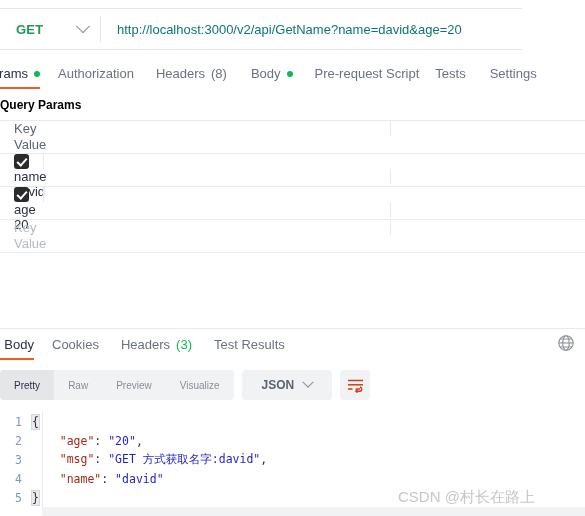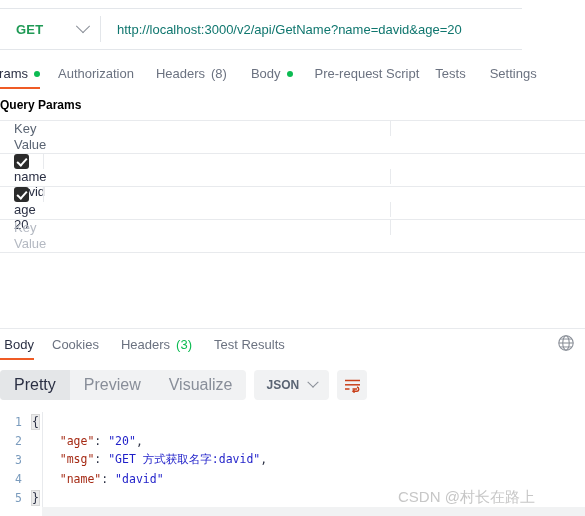--- a/index.html
+++ b/index.html
@@ -213,37 +213,37 @@
     background: #f1f2f3;
     border-radius: 4px;
     height: 30px;
     align-items: stretch;
     overflow: hidden;
   }
   .seg .sbtn {
     display: flex;
     align-items: center;
     padding: 0 14px;
-    font-size: 16px;
+    font-size: 10px;
     color: #888e99;
     cursor: pointer;
     white-space: nowrap;
   }
   .seg .sbtn.on {
     background: #e4e6e8;
     color: #2b3044;
   }
   .jsonsel {
     display: flex;
     align-items: center;
     gap: 10px;
     background: #f1f2f3;
     border-radius: 4px;
     height: 30px;
-    padding: 0 12px;
+    padding: 0 20px;
     font-size: 12px;
     font-weight: bold;
     color: #5a6473;
     cursor: pointer;
   }
   .jsonsel .chev2 {
     width: 7px;
     height: 7px;
     border-right: 1.4px solid #8a8f98;
     border-bottom: 1.4px solid #8a8f98;
@@ -429,20 +429,21 @@
     <ellipse cx="10" cy="10" rx="3.6" ry="8" fill="none" stroke="#8a8f98" stroke-width="1.2"></ellipse>
     <line x1="2" y1="10" x2="18" y2="10" stroke="#8a8f98" stroke-width="1.2"></line>
     <line x1="3.2" y1="5.6" x2="16.8" y2="5.6" stroke="#8a8f98" stroke-width="1.1"></line>
     <line x1="3.2" y1="14.4" x2="16.8" y2="14.4" stroke="#8a8f98" stroke-width="1.1"></line>
   </svg>
 </div>
 
 <div class="fmtbar">
   <div class="seg">
     <div class="sbtn on">Pretty</div>
+    <div class="sbtn">Raw</div>
     <div class="sbtn">Preview</div>
     <div class="sbtn">Visualize</div>
   </div>
 
   <div class="jsonsel">
     <span>JSON</span>
     <span class="chev2"></span>
   </div>
 
   <div class="wrapbtn">

